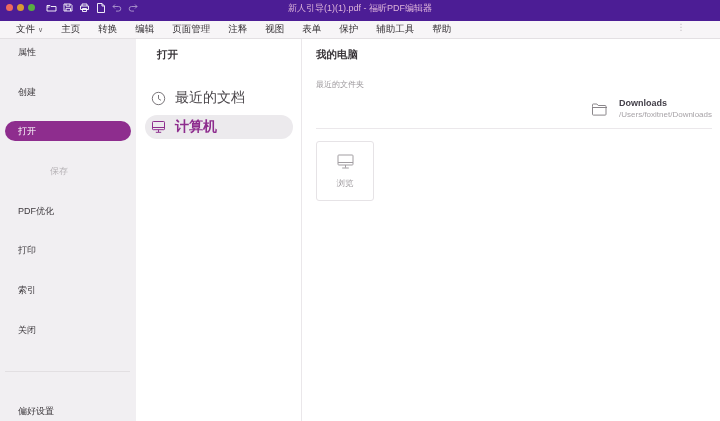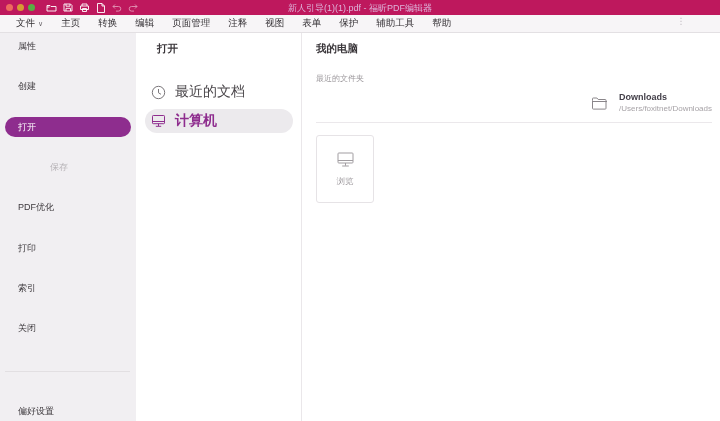--- a/index.html
+++ b/index.html
@@ -2,21 +2,21 @@
 <html><head>
 <meta charset="utf-8">
 <style>
   * { margin:0; padding:0; box-sizing:border-box; }
   html,body { width:720px; height:421px; overflow:hidden; }
   body { font-family:"Liberation Sans","DejaVu Sans",sans-serif; background:#fff; }
 
   .window { width:720px; height:421px; display:flex; flex-direction:column; }
 
   
-  .titlebar { height:15px; background:#be185d; position:relative; flex:none; }
+  .titlebar { height:21px; background:#4c1d95; position:relative; flex:none; }
   .traffic { position:absolute; left:6px; top:4px; display:flex; gap:4px; }
   .tl { width:7px; height:7px; border-radius:50%; }
   .tl-close { background:#ee6a5f; }
   .tl-min   { background:#d79a34; }
   .tl-zoom  { background:#58ad43; }
   .quick-toolbar { position:absolute; left:46px; top:2px; display:flex; gap:6px; align-items:center; height:11px; color:rgba(255,255,255,.9); }
   .quick-toolbar svg { display:block; }
   .qt-dim { opacity:.55; }
   .win-title { position:absolute; left:0; right:0; top:2px; text-align:center; font-size:9px; color:#ddb4da; white-space:nowrap; }
 
@@ -52,21 +52,21 @@
   .mid-item.selected .mi-icon { color:#8e2d8e; }
 
   
   .right-panel { flex:1; background:#fff; padding:9px 8px 0 14px; min-width:0; }
   .rp-title { font-size:10.5px; font-weight:bold; color:#3a363a; }
   .rp-section { margin-top:17px; font-size:8px; color:#9b979b; }
   .folder-row { margin-top:6px; display:flex; align-items:center; gap:11px; padding:2px 0 8px 5px; border-bottom:1px solid #ebe8eb;justify-content:flex-end; }
   .folder-row .fr-icon { color:#8a868a; display:flex; }
   .fr-name { font-size:9px; font-weight:bold; color:#44404a; line-height:1.3; }
   .fr-path { font-size:8px; color:#a7a3a7; line-height:1.3; }
-  .browse-tile { margin-top:12px; width:58px; height:68px; border:1px solid #e6e3e6; border-radius:3px; background:#fff;
+  .browse-tile { margin-top:12px; width:58px; height:60px; border:1px solid #e6e3e6; border-radius:3px; background:#fff;
                  display:flex; flex-direction:column; align-items:center; justify-content:center; gap:8px; }
   .browse-tile .bt-icon { color:#a19da1; display:flex; }
   .browse-label { font-size:8.5px; color:#a19da1; }
 </style>
 </head>
 <body>
 
 <div class="window">
 
   <div class="titlebar">

